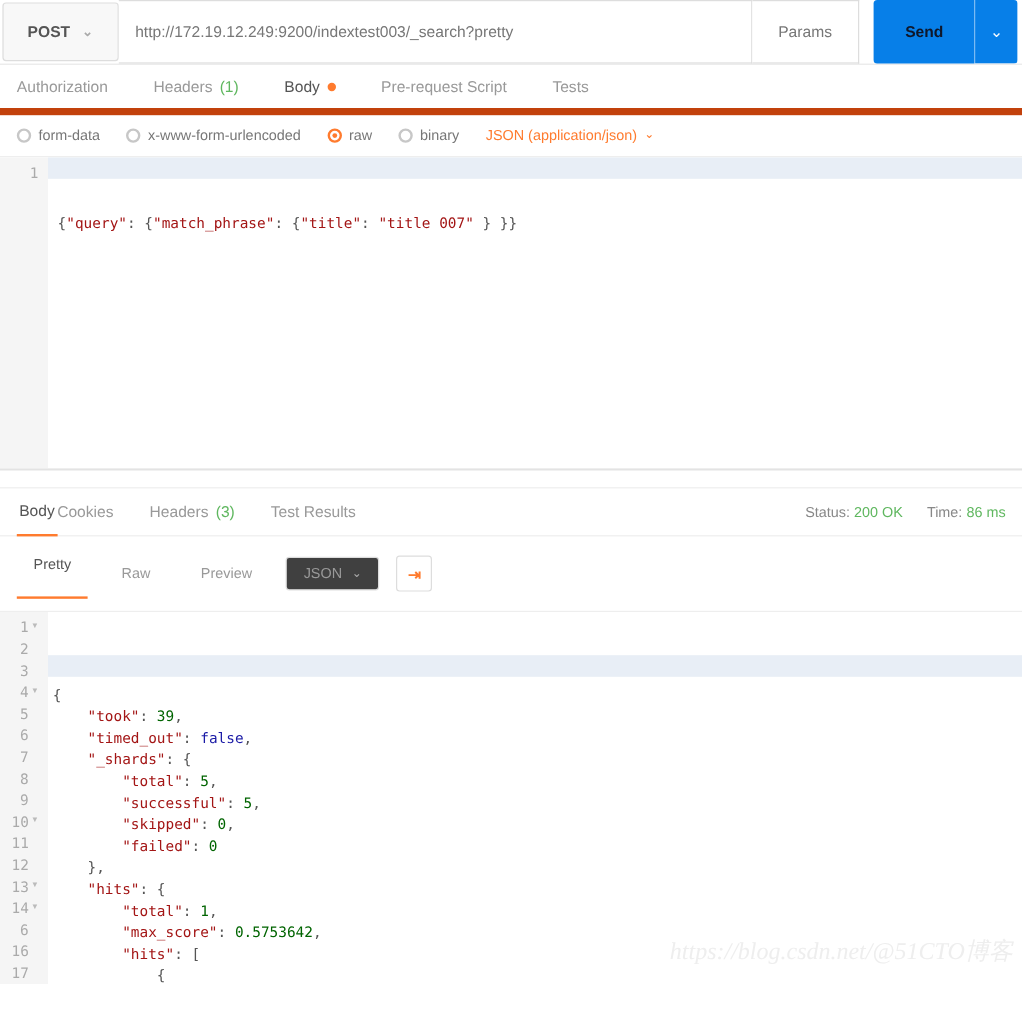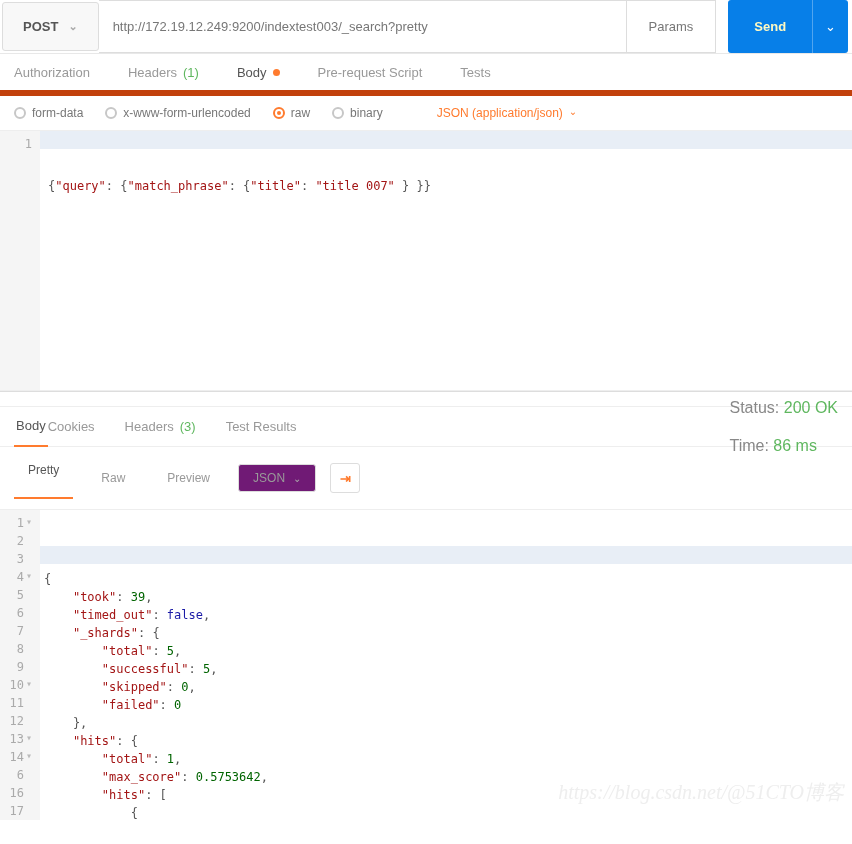--- a/index.html
+++ b/index.html
@@ -3,59 +3,59 @@
 <meta charset="utf-8">
 <style>
 * { box-sizing: border-box; margin: 0; padding: 0; }
 body { font-family: -apple-system, "Helvetica Neue", Arial, sans-serif; font-size: 13px; color: #555; background: #fff; width: 852px; }
 .top-row { display: flex; align-items: stretch; height: 54px; border-bottom: 1px solid #e8e8e8; }
 .method-btn { display: flex; align-items: center; padding: 0 20px; border: 1px solid #ddd; border-radius: 3px; margin: 2px 0 2px 2px; background: #f8f8f8; font-weight: 600; color: #555; cursor: pointer; }
 .method-btn .chev { margin-left: 10px; font-size: 11px; color: #aaa; }
 .url-box { flex: 1; display: flex; align-items: center; padding: 0 14px; border: 1px solid #ddd; border-left: none; color: #777; background: #fff; }
 .params-btn { display: flex; align-items: center; padding: 12px 22px; border: 1px solid #ddd; border-left: none; color: #777; background: #fff; cursor: pointer; }
 .send-wrap { display: flex; margin-left: 12px; margin-right: 4px; }
-.send-btn { display: flex; align-items: center; padding: 0 26px; background: #077fe8; color: #fef9c3; font-weight: 600; border-radius: 3px 0 0 3px; cursor: pointer; justify-content: center; }
+.send-btn { display: flex; align-items: center; padding: 0 26px; background: #077fe8; color: #0f172a; font-weight: 600; border-radius: 3px 0 0 3px; cursor: pointer; justify-content: center; }
 .send-drop { display: flex; align-items: center; padding: 0 12px; background: #077fe8; color: #fff; border-left: 1px solid rgba(255,255,255,0.3); border-radius: 0 3px 3px 0; cursor: pointer; }
 
 .req-tabs { display: flex; gap: 38px; padding: 0 14px; height: 42px; align-items: center; border-bottom: 6px solid #c2410c; }
 .req-tab { color: #999; cursor: pointer; display: flex; align-items: center; gap: 6px; }
 .req-tab .cnt { color: #5fb75f; }
 .req-tab.active { color: #555; font-weight: 500; }
 .dot { width: 7px; height: 7px; border-radius: 50%; background: #ff7b2e; display: inline-block; }
 
 .body-controls { display: flex; align-items: center; gap: 22px; padding: 10px 14px; border-bottom: 1px solid #eee; }
 .radio { display: flex; align-items: center; gap: 6px; color: #777; font-size: 12px; cursor: pointer; }
 .rcircle { width: 12px; height: 12px; border: 2px solid #c7c7c7; border-radius: 50%; display: inline-block; position: relative; }
 .radio.sel .rcircle { border-color: #ff7b2e; }
 .radio.sel .rcircle::after { content: ''; position: absolute; inset: 2px; background: #ff7b2e; border-radius: 50%; }
-.json-dd { color: #ff7b2e; font-size: 12px; cursor: pointer; display: flex; align-items: flex-start; gap: 6px; margin-left: 32px; }
+.json-dd { color: #ff7b2e; font-size: 12px; cursor: pointer; display: flex; align-items: flex-start; gap: 6px; }
 .json-dd .chev { color: #ff7b2e; font-size: 10px; }
 
 .editor { display: flex; height: 260px; border-bottom: 1px solid #eee; overflow: hidden; font-family: Consolas, Monaco, monospace; font-size: 12px; }
 .gutter { width: 40px; background: #f5f5f5; text-align: right; color: #aaa; padding: 4px 8px 4px 0; line-height: 1.5; }
 .code-area { flex: 1; padding: 4px 8px; white-space: pre; position: relative; }
 .hl-line { background: #e8eef6; position: absolute; left: 0; right: 0; height: 18px; z-index: 0; }
 .code-line { position: relative; z-index: 1; line-height: 1.5; }
 .k { color: #a31515; } 
 .n { color: #006400; } 
 .b { color: #1a1aa6; } 
 
 .divider { height: 16px; background: #fff; border-top: 1px solid #ddd; border-bottom: 1px solid #eee; }
 
 .resp-tabs-row { display: flex; align-items: center; padding: 0 14px; height: 40px; border-bottom: 1px solid #eee; }
 .resp-tabs-row .req-tab { margin-right: 30px; }
 .resp-tab-active { color: #555; border-bottom: 2px solid #ff7b2e; height: 40px; display: flex; align-items: center; padding: 0 2px; }
-.status-area { margin-left: auto; display: flex; gap: 20px; font-size: 16px; color: #888; flex-direction: column; }
+.status-area { margin-left: auto; display: flex; gap: 20px; font-size: 12px; color: #888; }
 .status-area .val { color: #5fb75f; }
 .status-area .val.time { color: #5fb75f; }
 
 .resp-tools { display: flex; align-items: center; gap: 14px; padding: 10px 14px; border-bottom: 1px solid #eee; }
 .pill { padding: 6px 14px; border-radius: 3px; color: #999; cursor: pointer; font-size: 12px; }
 .pill.active { color: #555; background: transparent; border-bottom: 2px solid #ff7b2e; border-radius: 0; padding-bottom: 20px; }
-.pill.box { border: 1px solid #ddd; background: #701a75; display:flex; align-items:center; gap:8px;}
+.pill.box { border: 1px solid #ddd; background: #404040; display:flex; align-items:center; gap:8px;}
 .wrap-icon { width: 30px; height: 30px; border: 1px solid #ddd; border-radius: 3px; display: flex; align-items: center; justify-content: center; color: #ff7b2e; cursor: pointer; font-weight: bold; }
 
 .resp-editor { display: flex; font-family: Consolas, Monaco, monospace; font-size: 12px; height: 310px; overflow: hidden; }
 .resp-gutter { width: 40px; background: #f5f5f5; text-align: right; color: #aaa; padding: 4px 6px 4px 0; line-height: 1.5; }
 .resp-gutter .ln { display:flex; justify-content:flex-end; gap:2px;}
 .fold { color: #bbb; cursor:pointer; width:8px; font-size:10px; text-align:left;}
 .resp-code { flex: 1; padding: 4px 4px; white-space: pre; position: relative; }
 .watermark { position: absolute; right: 8px; bottom: 14px; font-style: italic; color: #eee; font-size: 20px; font-family: serif; pointer-events:none;}
 </style>
 </head>

